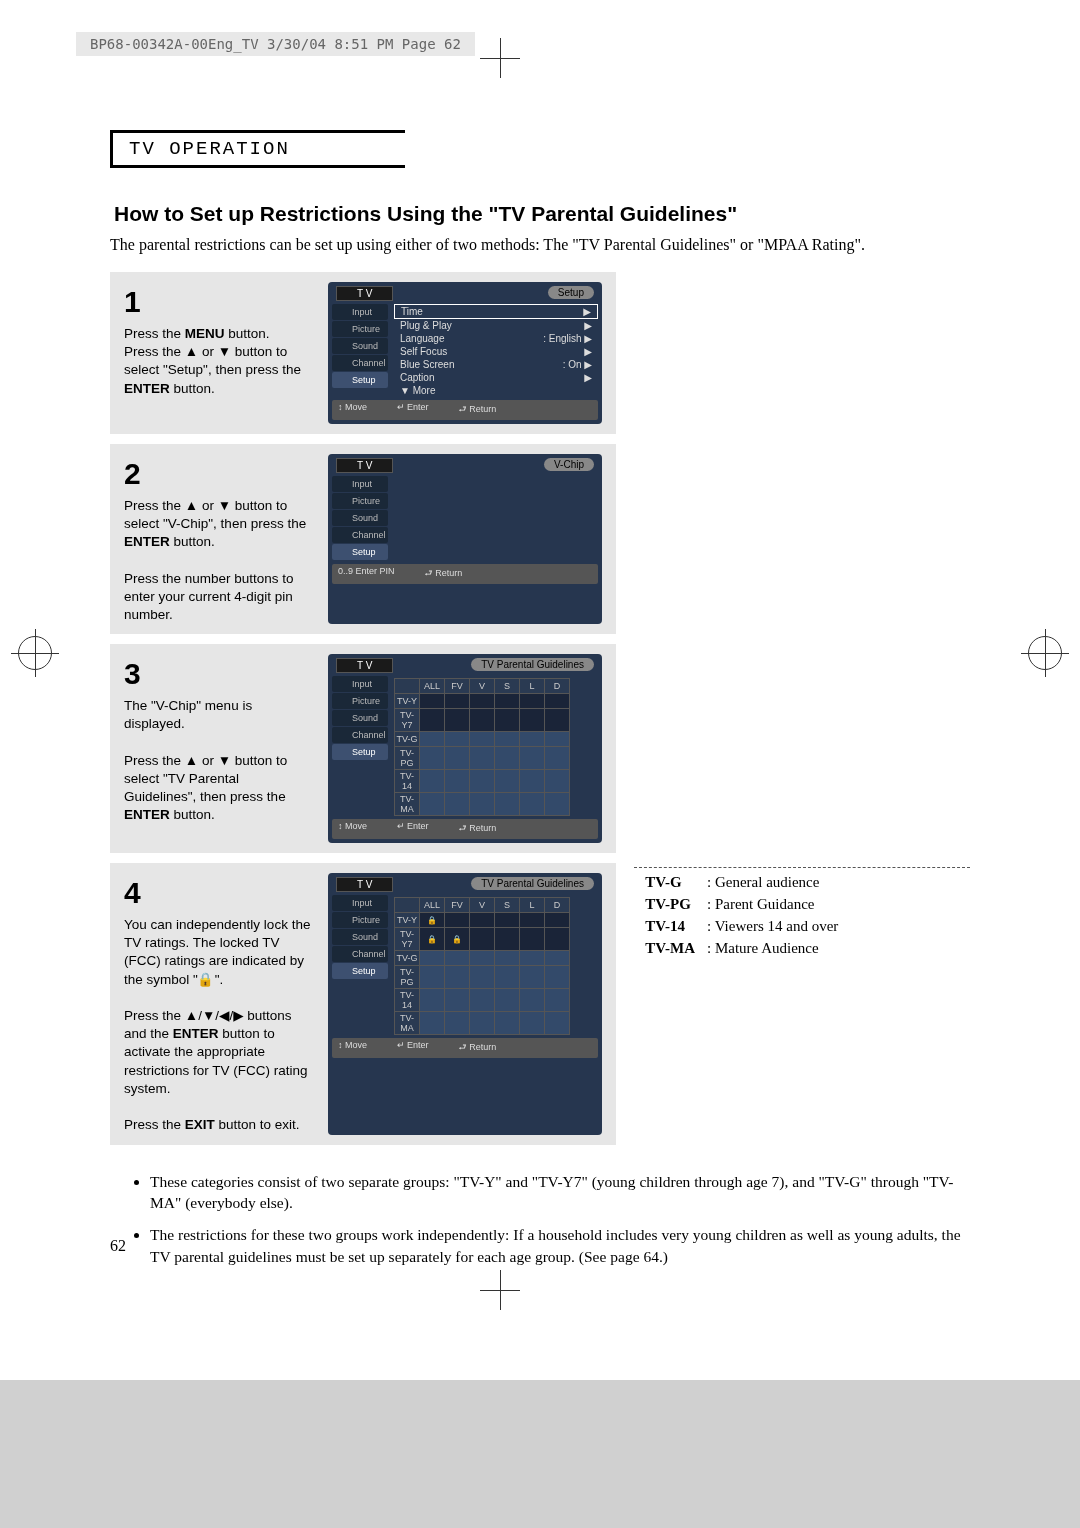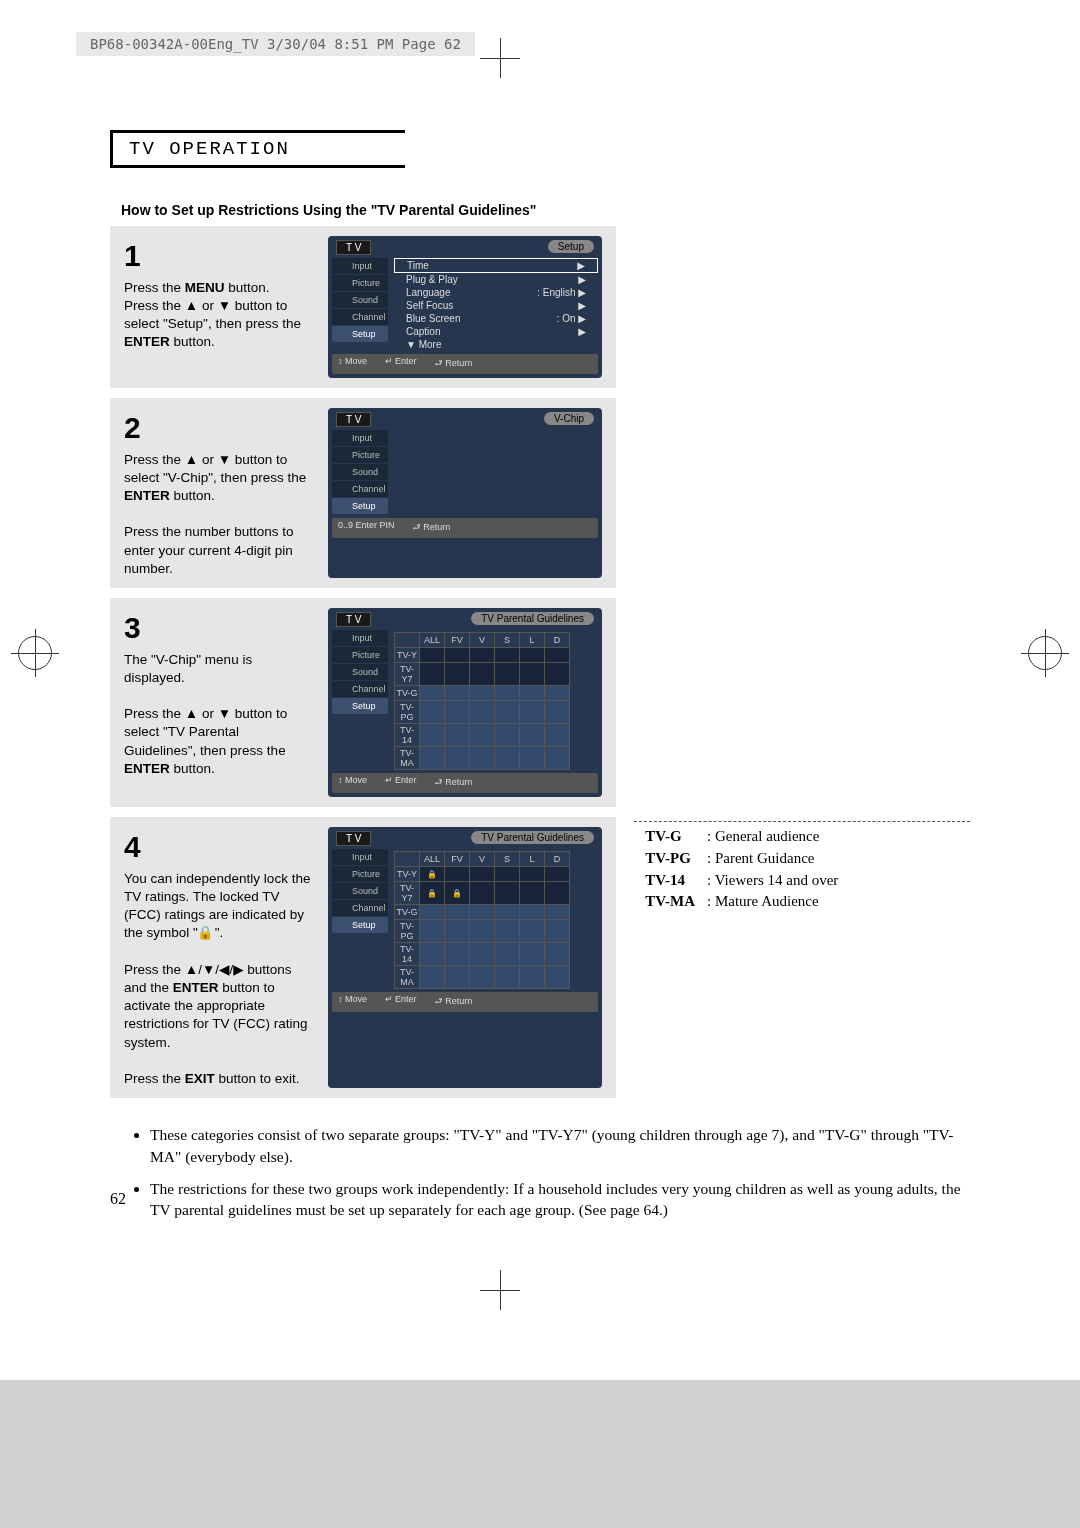--- a/index.html
+++ b/index.html
@@ -14,37 +14,37 @@
 .crop-bot::before{left:50%;top:0;width:1px;height:100%}
 .crop-bot::after{top:50%;left:0;height:1px;width:100%}
 .reg-left,.reg-right{position:absolute;top:636px;width:32px;height:32px;border:1px solid #333;border-radius:50%}
 .reg-left{left:18px}.reg-right{right:18px}
 .reg-left::before,.reg-left::after,.reg-right::before,.reg-right::after{content:"";position:absolute;background:#333}
 .reg-left::before,.reg-right::before{left:50%;top:-8px;width:1px;height:48px}
 .reg-left::after,.reg-right::after{top:50%;left:-8px;height:1px;width:48px}
 .content{position:absolute;top:130px;left:110px;width:860px}
 .section-hdr{border:3px solid #000;border-right:none;padding:5px 16px}
 .section-hdr span{font-family:Liberation Mono, monospace;font-size:19px;letter-spacing:2px}
-.h2{font-family:Arial,sans-serif;font-weight:bold;font-size:14px;margin:34px 11px 8px}
+.h2{font-family:Arial,sans-serif;font-weight:bold;font-size:21px;margin:34px 4px 8px}
 .intro{font-size:16px;line-height:1.4;margin-bottom:16px}
 .step-row{display:flex;gap:18px;margin-bottom:10px;align-items:flex-start}
 .step-box{background:#e6e6e6;padding:10px 14px;flex:0 0 506px;min-height:152px;display:flex;gap:14px;box-sizing:border-box}
 .step-text{flex:0 0 190px;font-family:Arial,sans-serif;font-size:13.5px;line-height:1.35}
 .step-num{font-family:Arial,sans-serif;font-weight:900;font-size:30px;margin-bottom:2px}
 .osd{flex:1;background:#26364f;color:#ddd;font-family:Arial,sans-serif;font-size:11px;border-radius:4px;padding:4px;box-sizing:border-box}
-.osd-title{background:#1a1a1a;color:#fff;padding:1px 9px;font-size:10px;display:inline-block;margin-left:4px;border:1px solid #555}
+.osd-title{background:#1a1a1a;color:#fff;padding:1px 20px;font-size:10px;display:inline-block;margin-left:4px;border:1px solid #555}
 .osd-pill{background:#888;color:#000;padding:1px 10px;font-size:10px;border-radius:8px;display:inline-block;float:right;margin-right:4px}
 .osd-sidebar{display:flex;margin-top:3px}
 .osd-tabs{width:56px;font-size:9px}
 .osd-tab{background:#1a2838;padding:3px 20px;margin-bottom:1px;border-radius:2px;color:#bbb}
 .osd-tab.sel{background:#3d5070;color:#fff}
 .osd-main{flex:1;font-size:10px;padding-left:6px}
-.osd-item{padding:1px 12px;display:flex;justify-content:space-between}
+.osd-item{padding:1px 6px;display:flex;justify-content:space-between}
 .osd-item.hl{border:1px solid #fff}
-.osd-foot{background:#555;font-size:9px;padding:2px 6px;margin-top:3px;display:flex;gap:18px;border-radius:2px}
+.osd-foot{background:#555;font-size:9px;padding:2px 6px;margin-top:3px;display:flex;gap:30px;border-radius:2px}
 .pin-box{background:#1a2838;display:inline-block;padding:2px 6px;margin-top:8px}
 .pin-sq{display:inline-block;width:18px;height:14px;background:#888;margin:2px;border:1px solid #aaa}
 .grid-tbl{font-size:9px;border-collapse:collapse;margin-top:2px}
 .grid-tbl th,.grid-tbl td{border:1px solid #555;width:22px;height:12px;text-align:center;color:#ccc}
 .grid-tbl th{background:#2a3a52;font-weight:normal}
 .grid-tbl td{background:#334a6a}
 .grid-tbl td.dark{background:#1a2438}
 .lock{color:#fff;font-size:8px}
 .legend{font-size:15px;line-height:1.45;flex:1;font-family:Georgia,serif}
 .legend .arrow{font-size:14px;margin-right:4px}
@@ -63,20 +63,21 @@
   <div class="crop-bot"></div>
   <div class="reg-left"></div>
   <div class="reg-right"></div>
 
   <div class="content">
     <div class="section-hdr" style="width:260px">
       <span>TV OPERATION</span>
     </div>
 
     <div class="h2">How to Set up Restrictions Using the "TV Parental Guidelines"</div>
+    <div class="intro">The parental restrictions can be set up using either of two methods: The "TV Parental Guidelines" or "MPAA Rating".</div>
 
     <div id="steps">
   <div class="step-row">
     <div class="step-box">
       <div class="step-text"><div class="step-num">1</div>Press the <b>MENU</b> button.<br>Press the ▲ or ▼ button to select "Setup", then press the <b>ENTER</b> button.</div>
       <div class="osd">
     <div><span class="osd-title">T V</span><span class="osd-pill">Setup</span></div>
     <div class="osd-sidebar">
       <div class="osd-tabs">
                   <div class="osd-tab ">Input</div>

